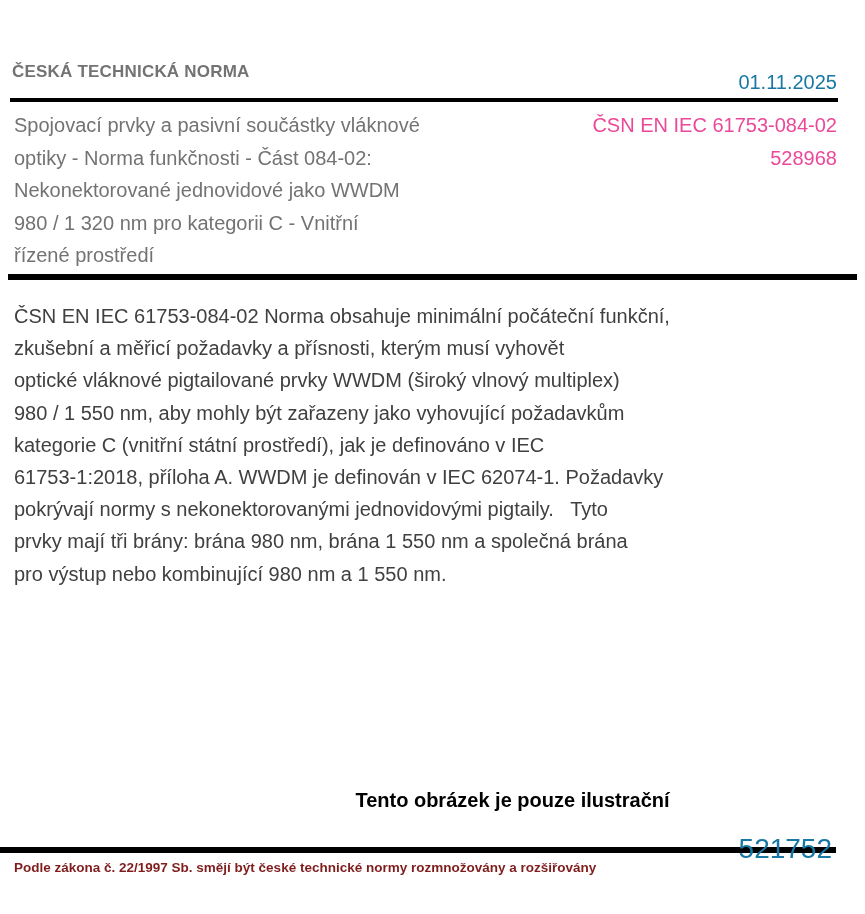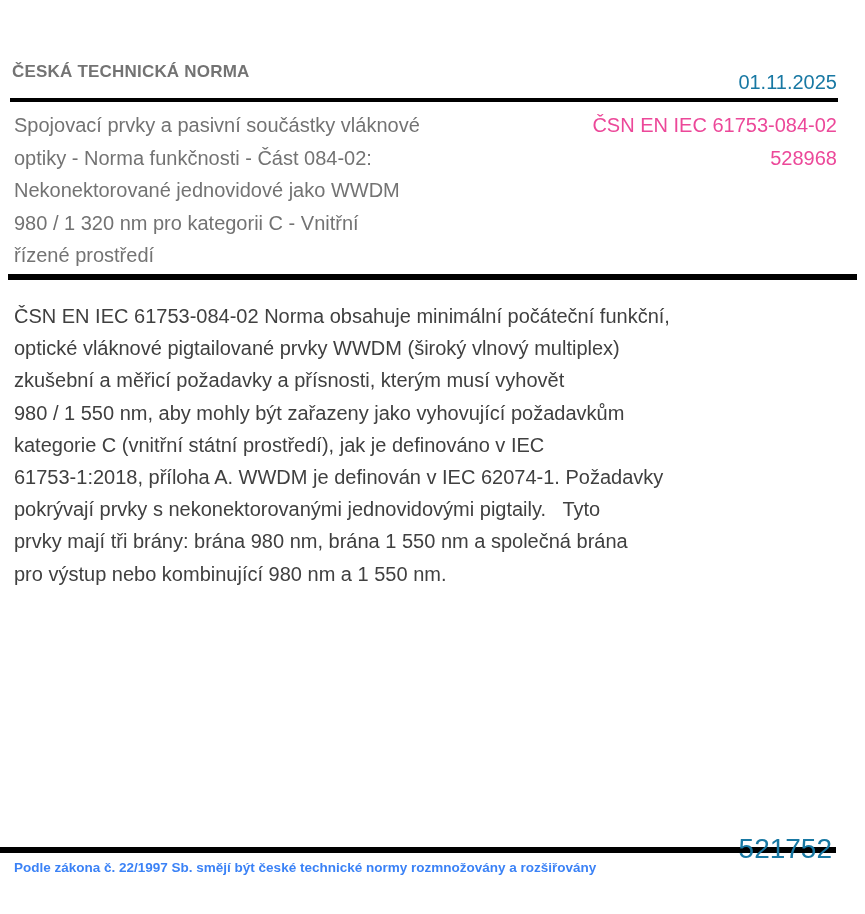--- a/index.html
+++ b/index.html
@@ -106,21 +106,21 @@
     background: #000000;
   }
   .footer-legal {
     position: absolute;
     left: 14px;
     top: 859px;
     width: 620px;
     font-size: 13.5px;
     font-weight: bold;
     line-height: 17.5px;
-    color: #3b82f6;
+    color: #7f1d1d;
   }
   .footer-number {
     position: absolute;
     right: 33px;
     top: 833px;
     font-size: 28px;
     color: #1878A3;
     white-space: nowrap;
   }
 </style>
@@ -145,30 +145,31 @@
 
   <div class="ref-block">
     <div>ČSN EN IEC 61753-084-02</div>
     <div>528968</div>
   </div>
 
   <div class="rule-thick"></div>
 
   <div class="abstract">
     <div>ČSN EN IEC 61753-084-02 Norma obsahuje minimální počáteční funkční,</div>
+    <div>zkušební a měřicí požadavky a přísnosti, kterým musí vyhovět</div>
     <div>optické vláknové pigtailované prvky WWDM (široký vlnový multiplex)</div>
-    <div>zkušební a měřicí požadavky a přísnosti, kterým musí vyhovět</div>
     <div>980 / 1 550 nm, aby mohly být zařazeny jako vyhovující požadavkům</div>
     <div>kategorie C (vnitřní státní prostředí), jak je definováno v IEC</div>
     <div>61753-1:2018, příloha A. WWDM je definován v IEC 62074-1. Požadavky</div>
-    <div>pokrývají prvky s nekonektorovanými jednovidovými pigtaily.   Tyto</div>
+    <div>pokrývají normy s nekonektorovanými jednovidovými pigtaily.   Tyto</div>
     <div>prvky mají tři brány: brána 980 nm, brána 1 550 nm a společná brána</div>
     <div>pro výstup nebo kombinující 980 nm a 1 550 nm.</div>
   </div>
 
+  <div class="illustration-note">Tento obrázek je pouze ilustrační</div>
 
   <div class="rule-footer"></div>
 
   <div class="footer-legal">
     <div>Podle zákona č. 22/1997 Sb. smějí být české technické normy rozmnožovány a rozšiřovány</div>
   </div>
 
   <div class="footer-number">521752</div>
 
 </div>

